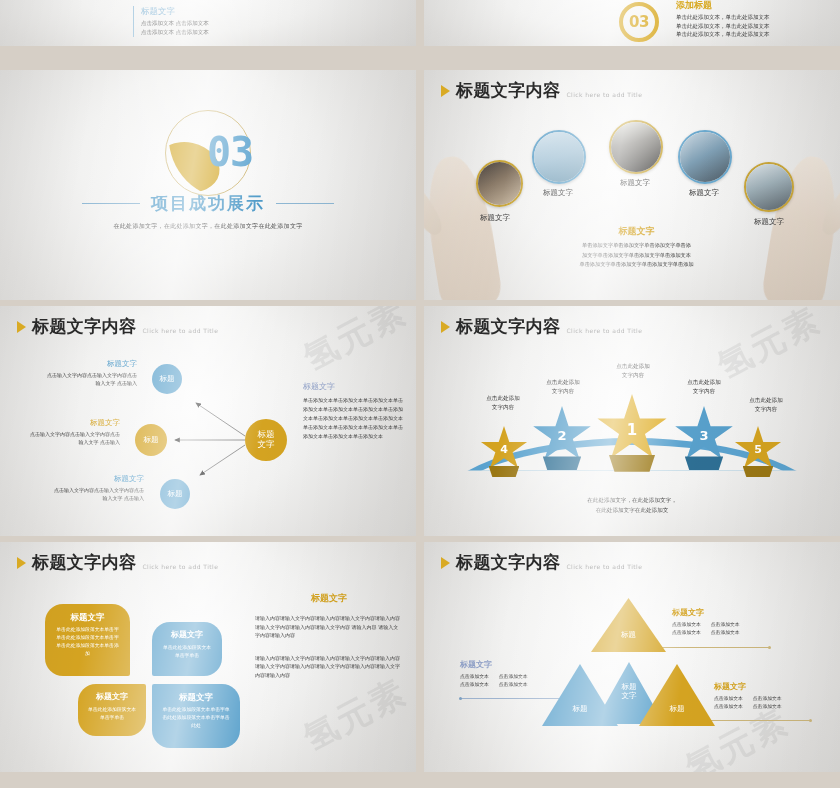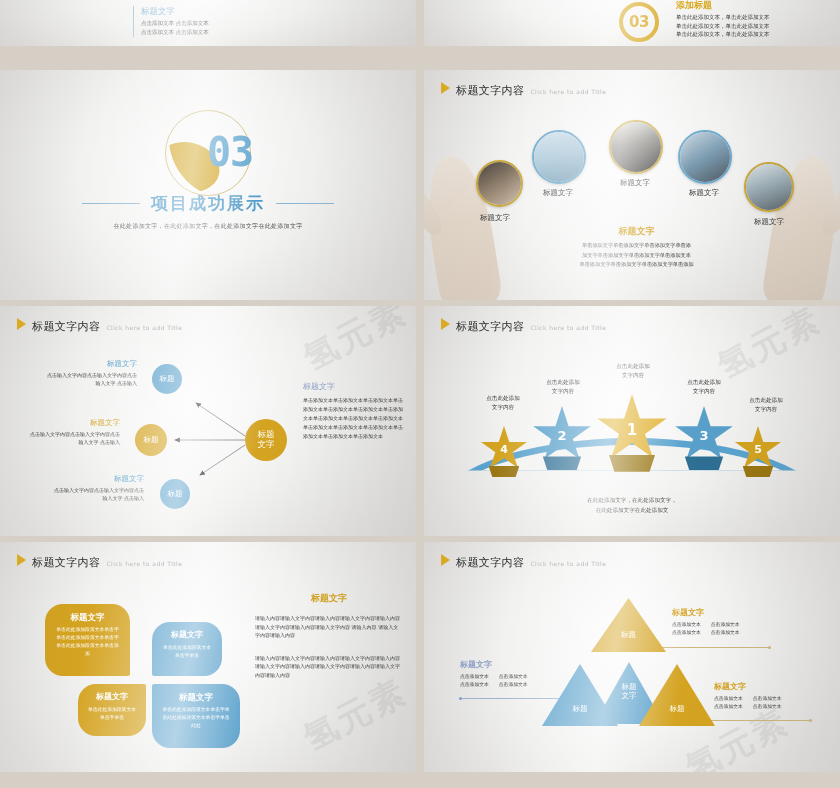--- a/index.html
+++ b/index.html
@@ -35,21 +35,21 @@
   .s5 { left:0;   top:542px; width:416px; height:230px; }
   .s6 { left:424px; top:542px; width:416px; height:230px; }
 
   
   .hdr{ position:absolute; left:17px; top:12px; display:flex; align-items:flex-end; gap:6px; z-index:5;}
   .hdr .tri{
     width:0;height:0;border-left:9px solid #d9aa24;
     border-top:6px solid transparent;border-bottom:6px solid transparent;
     margin-bottom:2px;
   }
-  .hdr .ht{ font-size:11px; font-weight:normal; color:#2a2a2a; letter-spacing:.4px; line-height:1;}
+  .hdr .ht{ font-size:17px; font-weight:bold; color:#2a2a2a; letter-spacing:.4px; line-height:1;}
   .hdr .hs{ font-size:6px; color:#bdbdbd; letter-spacing:.45px; margin-bottom:1px; }
 
   .wm{ position:absolute; font-size:34px; color:rgba(120,120,120,0.13);
        font-weight:bold; transform:rotate(-28deg); letter-spacing:3px; pointer-events:none;}
 
   
   .tl-block{ position:absolute; left:133px; top:52px; border-left:1.6px solid #9cc3dc; padding-left:7px;}
   .tl-t{ font-size:8.5px; color:#7eb2d4; line-height:1.35; }
   .tl-b{ font-size:5.5px; color:#4a4a4a; line-height:1.55; margin-top:2px;}
 

